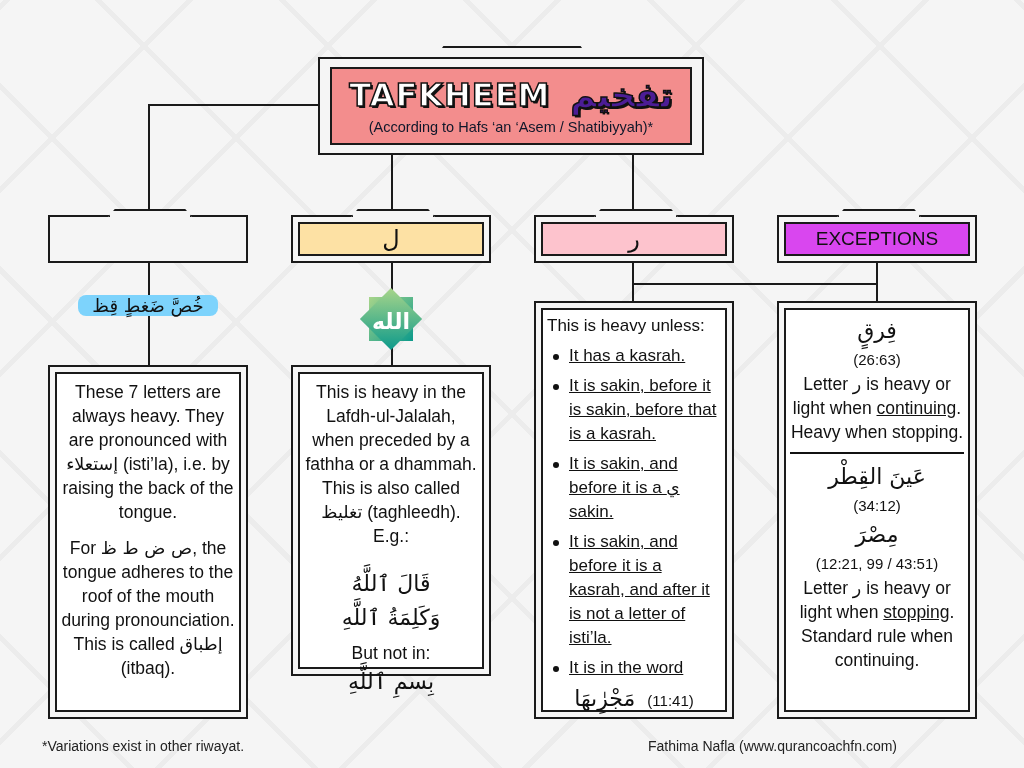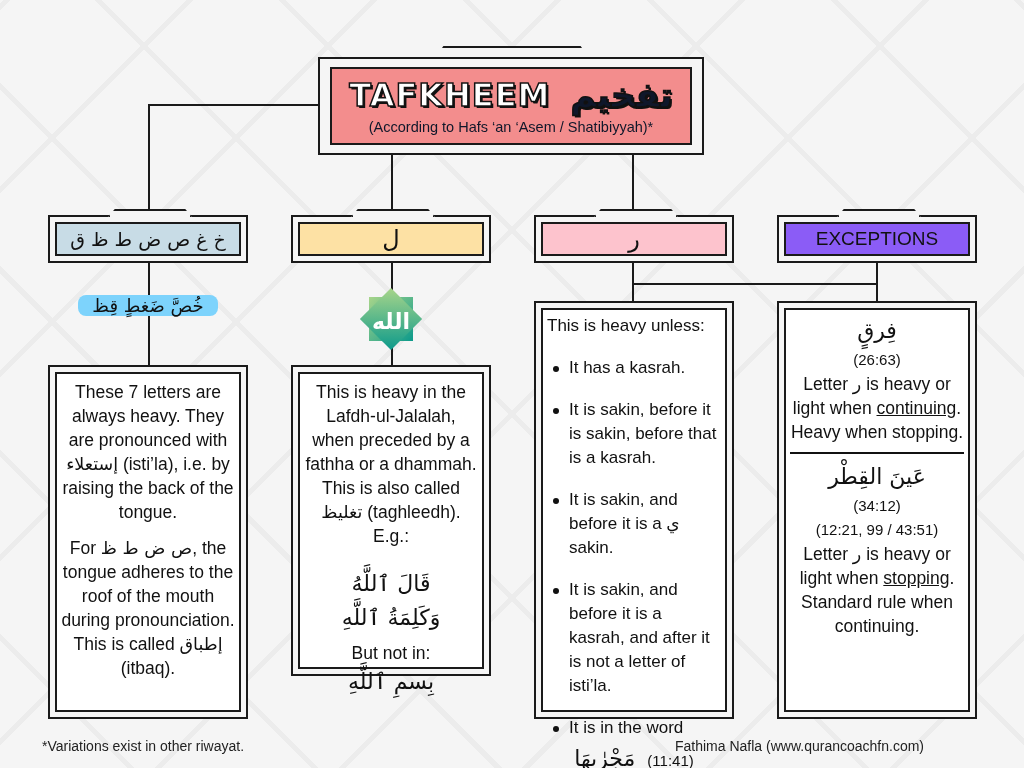--- a/index.html
+++ b/index.html
@@ -36,21 +36,21 @@
       margin-top: 4px; height: 44px;
     }
     .title-en {
       font-family: "DejaVu Sans", sans-serif; font-weight: bold; font-size: 32px;
       color: #fff; letter-spacing: 1px;
       -webkit-text-stroke: 1.5px #111;
       text-shadow: 2px 2px 0 #111;
     }
     .title-ar {
       font-family: "DejaVu Sans", sans-serif; font-weight: bold; font-size: 34px;
-      color: #0f172a; -webkit-text-stroke: 1.5px #111; text-shadow: 2px 2px 0 #111;
+      color: #4c1d95; -webkit-text-stroke: 1.5px #111; text-shadow: 2px 2px 0 #111;
     }
     .title-sub {
       font-family: "Liberation Sans", sans-serif; font-size: 14.5px; color: #0f172a;
       margin-top: 2px;
     }
 
     
     .cat {
       position: absolute; top: 215px; width: 200px; height: 48px;
       border: 2px solid #1a1a1a; background: #f5f5f5;
@@ -88,21 +88,21 @@
       position: absolute; left: 78px; top: 295px; width: 140px; height: 21px;
       background: #7dd3fc; border-radius: 8px;
       display: flex; align-items: center; justify-content: center;
       font-size: 18px;
     }
     .allah-badge {
       position: absolute; left: 355px; top: 283px; width: 72px; height: 72px;
     }
 
     .ra-list { text-align: left; list-style: none; padding: 0 2px; }
-    .ra-list li { position: relative; padding-left: 22px; margin-top: 18px; line-height: 24px; }
+    .ra-list li { position: relative; padding-left: 22px; margin-top: 6px; line-height: 24px; text-decoration: underline; }
     .ra-list li::before {
       content: ""; position: absolute; left: 6px; top: 10px; width: 6px; height: 6px;
       background: #111; border-radius: 50%;
     }
     .ra-head { text-align: left; padding-left: 2px; }
     .ra-word { text-align: center; margin-top: 2px; }
     .ra-word .ref { font-size: 15px; margin-left: 12px; }
 
     .ref { font-size: 15px; }
     .u { text-decoration: underline; }
@@ -132,36 +132,35 @@
     <div class="title-main">
       <span class="title-en">TAFKHEEM</span>
       <span class="title-ar">تفخيم</span>
     </div>
     <div class="title-sub">(According to Hafs ‘an ‘Asem / Shatibiyyah)*</div>
   </div>
 </div>
 
 <div class="cat" style="left:48px;">
   <div class="cat-tab"></div>
-  <div class="cat-inner ar" style="background:#c8dce6;">خ غ ص ض ط ظ ق</div>
 </div>
 
 <div class="cat" style="left:291px;">
   <div class="cat-tab"></div>
   <div class="cat-inner ar" style="background:#fde1a4; font-size:24px;">ل</div>
 </div>
 
 <div class="cat" style="left:534px;">
   <div class="cat-tab"></div>
   <div class="cat-inner ar" style="background:#fdc3cd; font-size:24px;">ر</div>
 </div>
 
 <div class="cat" style="left:777px;">
   <div class="cat-tab"></div>
-  <div class="cat-inner en" style="background:#8b5cf6;">EXCEPTIONS</div>
+  <div class="cat-inner en" style="background:#d946ef;">EXCEPTIONS</div>
 </div>
 
 <div class="pill ar">خُصَّ ضَغطٍ قِظ</div>
 
 <div class="allah-badge">
   <svg width="72" height="72" viewBox="0 0 72 72">
     <defs>
       <linearGradient id="bg" x1="0" y1="0" x2="1" y2="1">
         <stop offset="0" stop-color="#a8d58a"></stop>
         <stop offset="1" stop-color="#0c9a8b"></stop>
@@ -215,21 +214,22 @@
 <div class="box" style="left:777px; top:301px; height:418px;">
   <div class="box-inner" style="padding:4px 4px; line-height:24px;">
     <div class="ar-big" dir="rtl">فِرقٍ</div>
     <div class="ref">(26:63)</div>
     <div>
       <span>Letter ر is heavy or light when </span><span class="u">continuing</span><span>. Heavy when stopping.</span>
     </div>
     <div class="exc-divider"></div>
     <div class="ar-big" dir="rtl">عَينَ القِطْر</div>
     <div class="ref">(34:12)</div>
+    <div class="ar-big" dir="rtl">مِصْرَ</div>
     <div class="ref">(12:21, 99 / 43:51)</div>
     <div>
       <span>Letter ر is heavy or light when </span><span class="u">stopping</span><span>. Standard rule when continuing.</span>
     </div>
   </div>
 </div>
 
 <div class="footer" style="left:42px;">*Variations exist in other riwayat.</div>
-<div class="footer" style="left:675px;">Fathima Nafla (www.qurancoachfn.com)</div>
+<div class="footer" style="left:648px;">Fathima Nafla (www.qurancoachfn.com)</div>
 
 </body></html>

